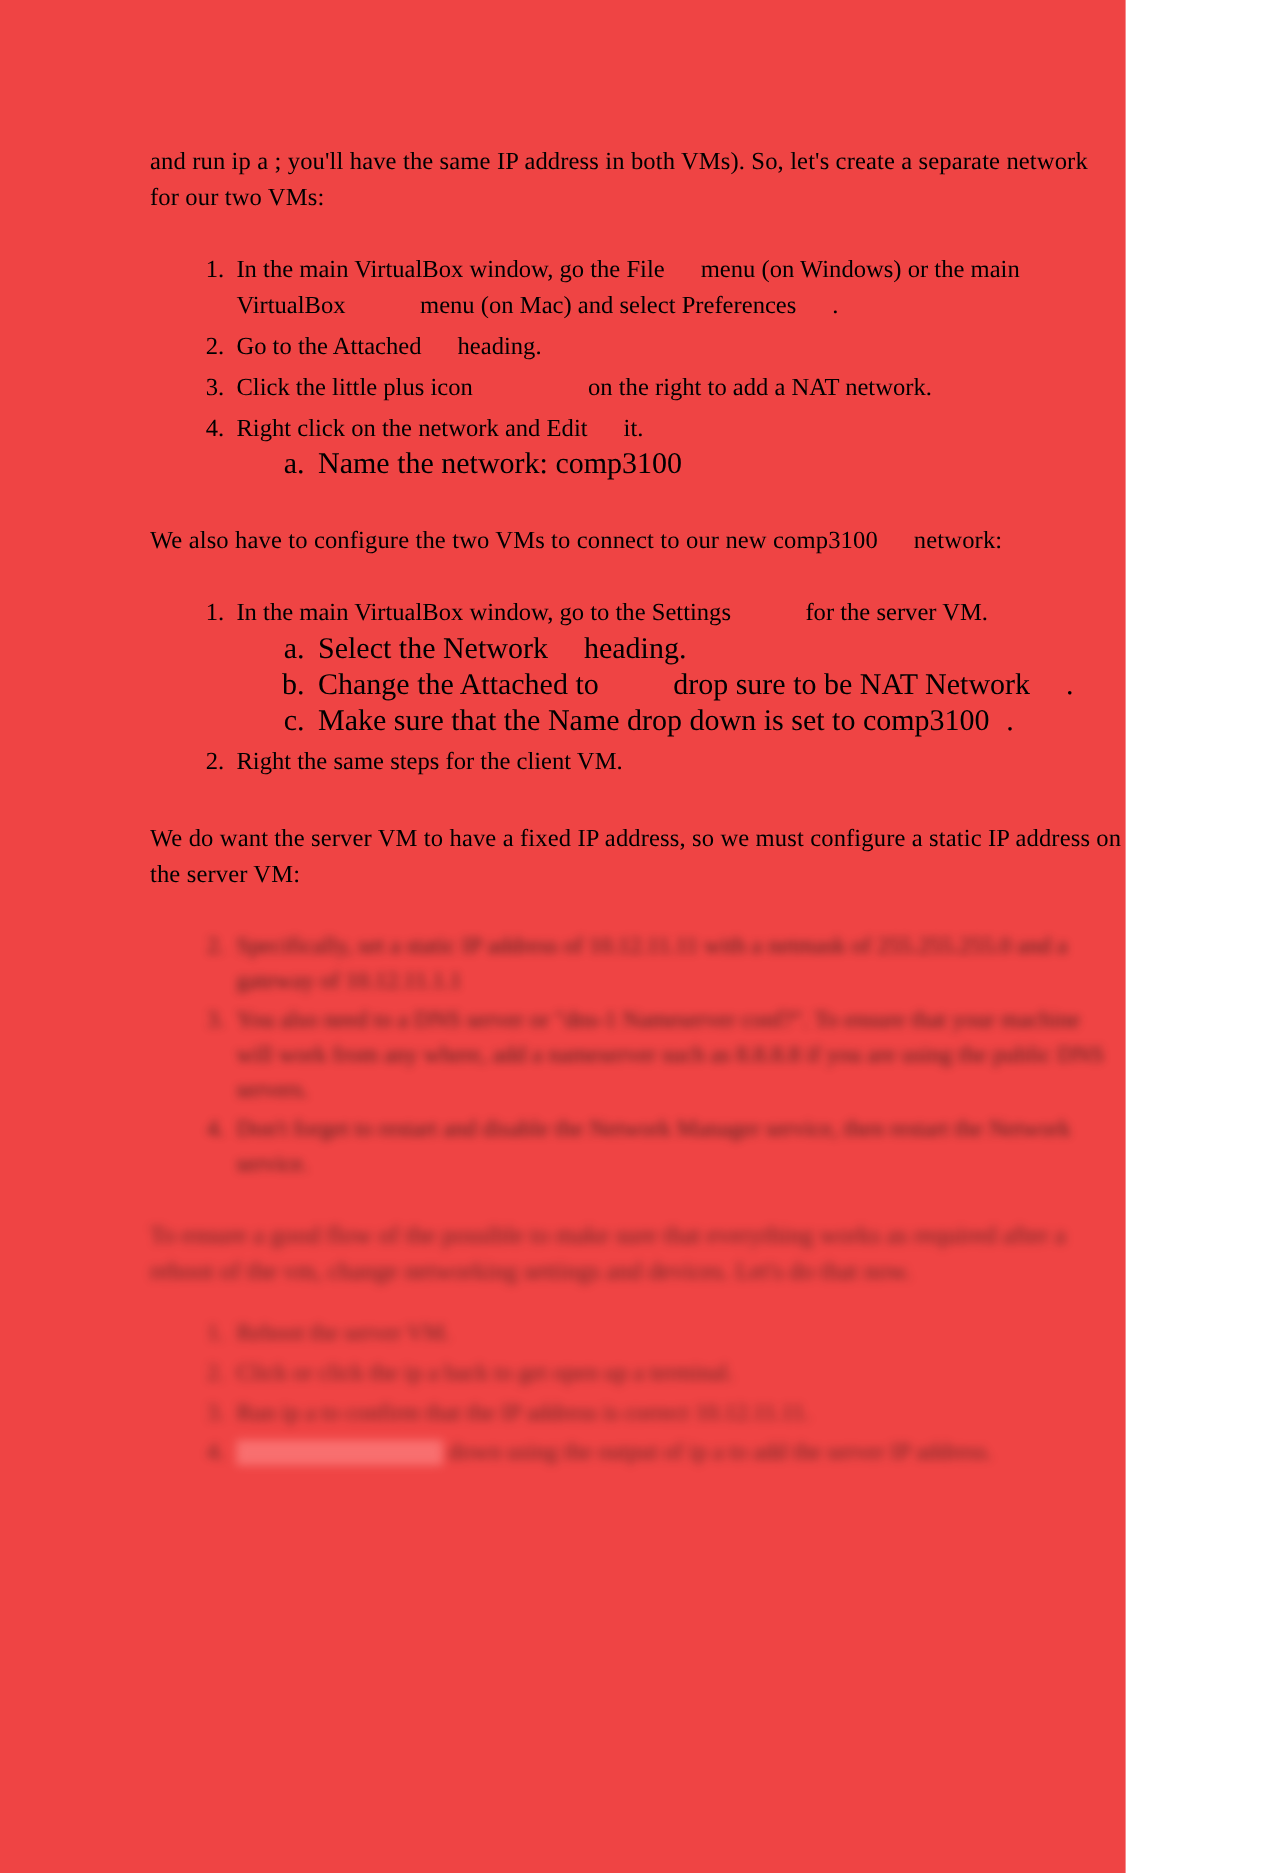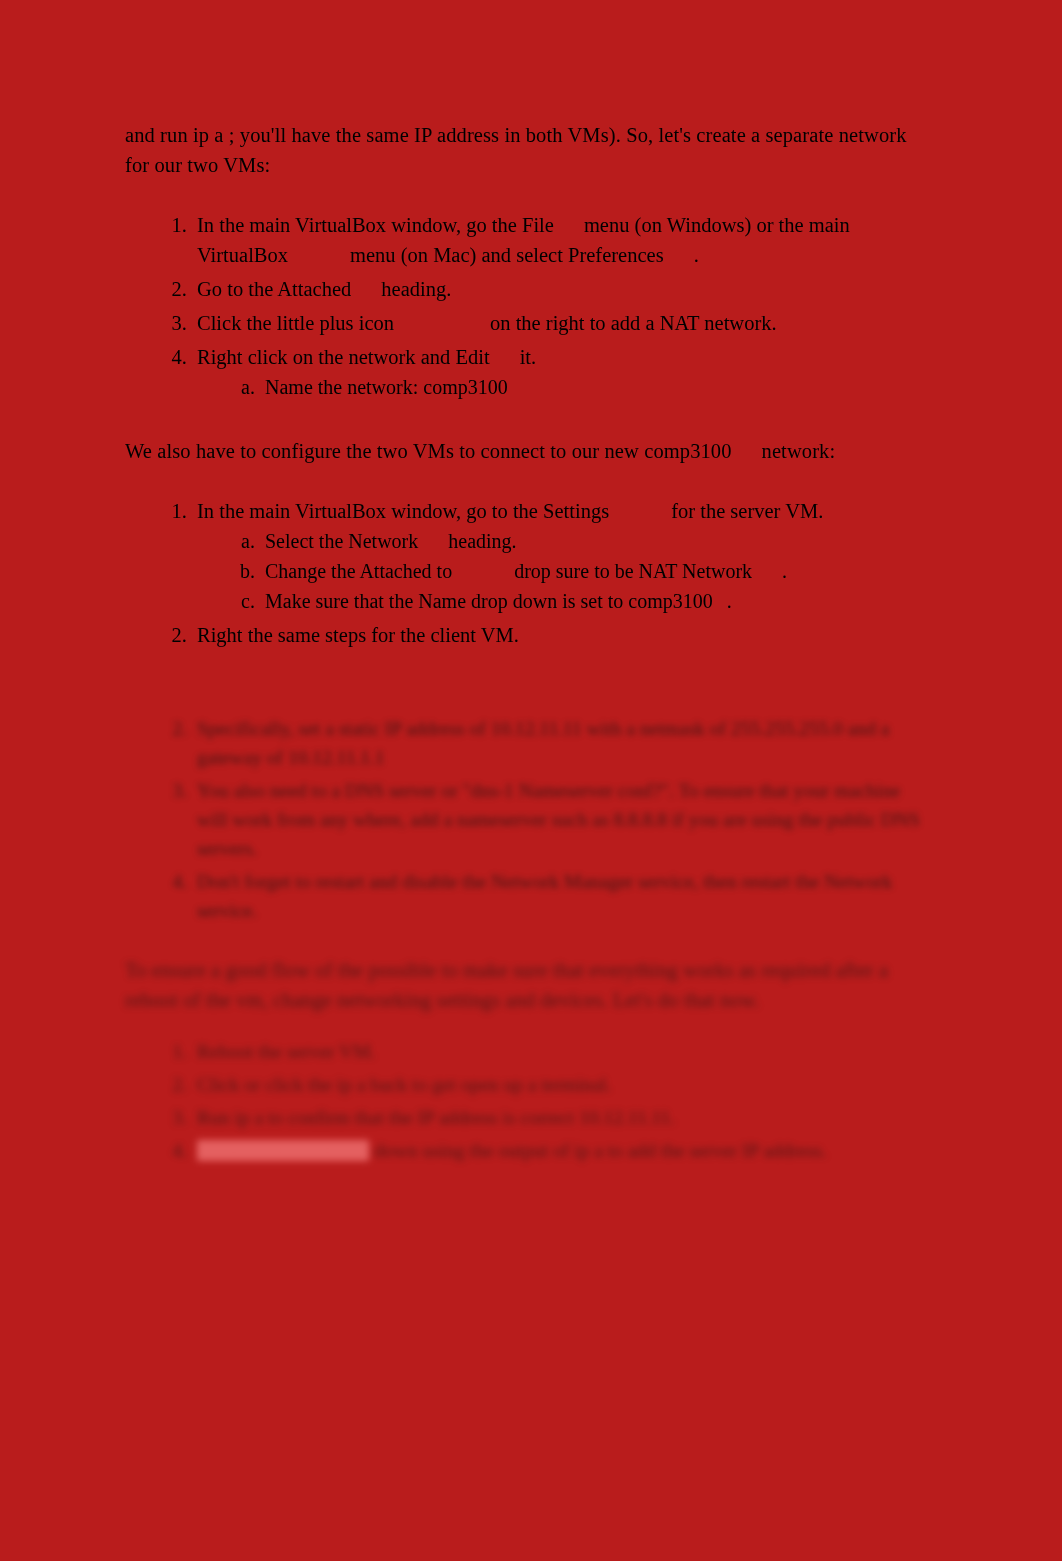--- a/index.html
+++ b/index.html
@@ -12,23 +12,23 @@
     height: 1561px;
     position: relative;
     font-family: "Liberation Serif", "DejaVu Serif", serif;
     color: #000000;
     overflow: hidden;
   }
 
   .page {
     position: absolute;
     left: 0; top: 0;
-    width: 1062px;
+    width: 938px;
     height: 1561px;
-    background: #b91c1c;
+    background: #ef4444;
   }
 
   .content {
     position: absolute;
     left: 125px;
     top: 120px;
     width: 810px;
   }
 
   p.body-para {
@@ -51,21 +51,21 @@
     line-height: 30px;
   }
   ol.lvl1 > li {
     margin: 4px;
     padding: 0 0 0 5px;
   }
   ol.lvl2 {
     margin: 0;
     padding: 0 0 0 63px;
     list-style-type: lower-alpha;
-    font-size: 20px;
+    font-size: 25px;
     line-height: 30px;
   }
   ol.lvl2 > li {
     margin: 0;
     padding: 0 0 0 5px;
   }
 
   
   .imggap { display: inline-block; }
   .g-sm  { width: 14px; }
@@ -153,20 +153,21 @@
           </li>
         </ol>
       </li>
       <li>
         <span>Right the same steps for the client VM.</span>
       </li>
     </ol>
 
     <div class="spacer-lg"></div>
 
+    <p class="body-para">We do want the server VM to have a fixed IP address, so we must configure a static IP address on the server VM:</p>
 
     <div class="spacer-md"></div>
 
 
     <ol class="lvl1 blurlist blurwrap" start="2">
       <li class="blurred">
         <span>Specifically, set a static IP address of 10.12.11.11 with a netmask of 255.255.255.0</span>
         <span>and a gateway of 10.12.11.1.1</span>
       </li>
       <li class="blurred">

